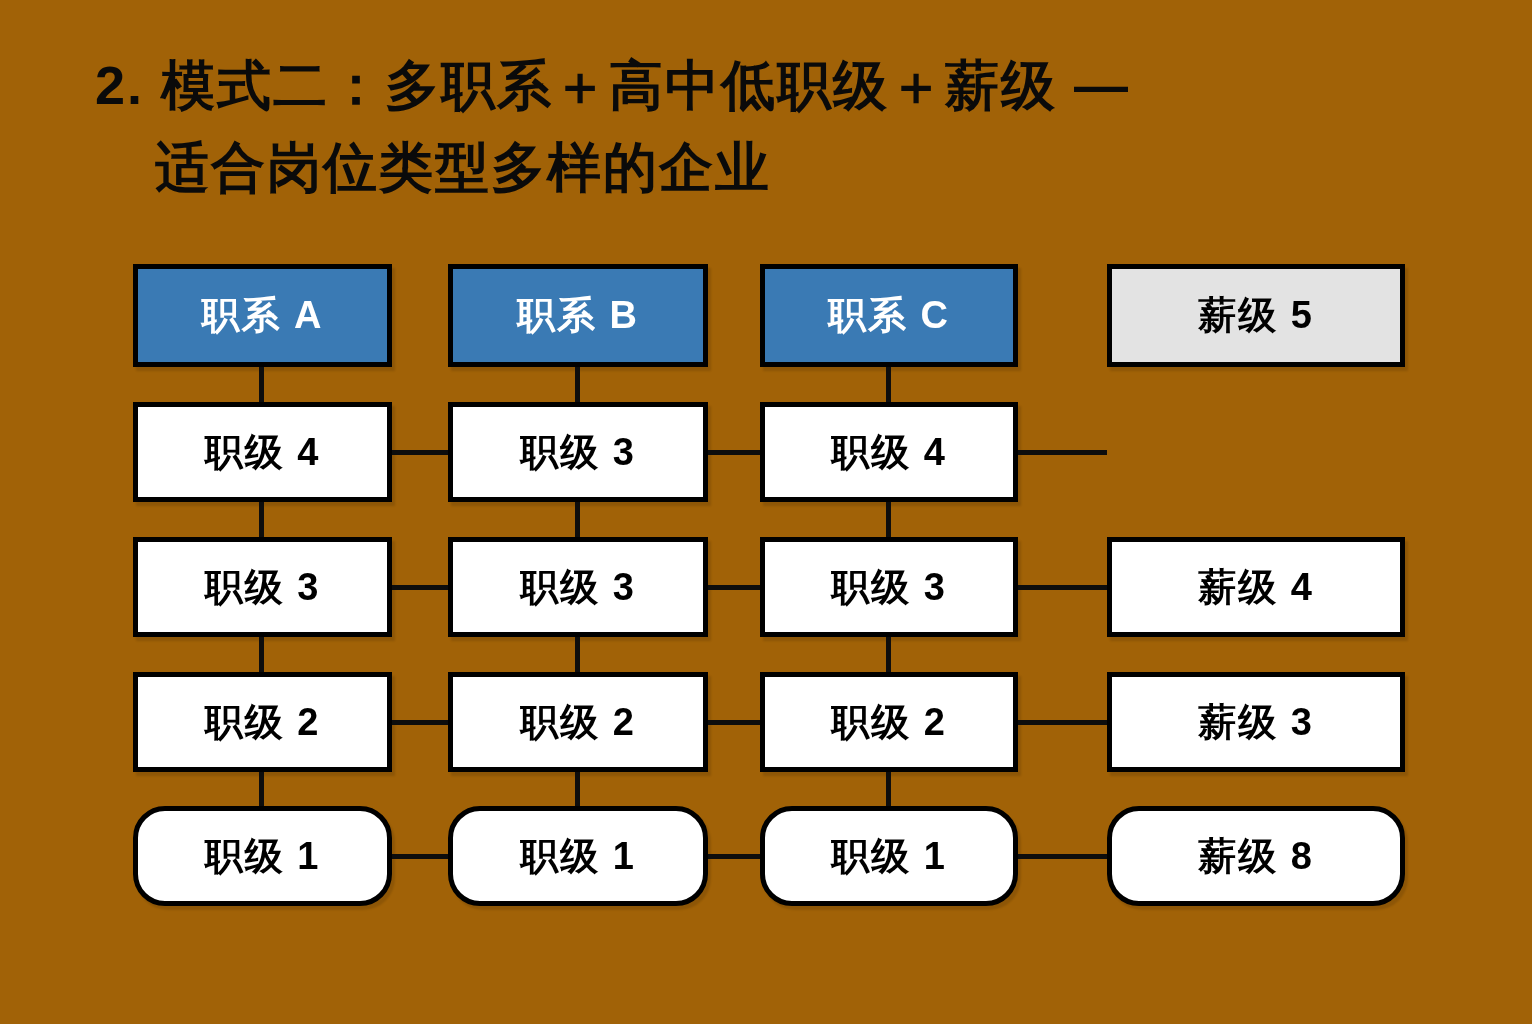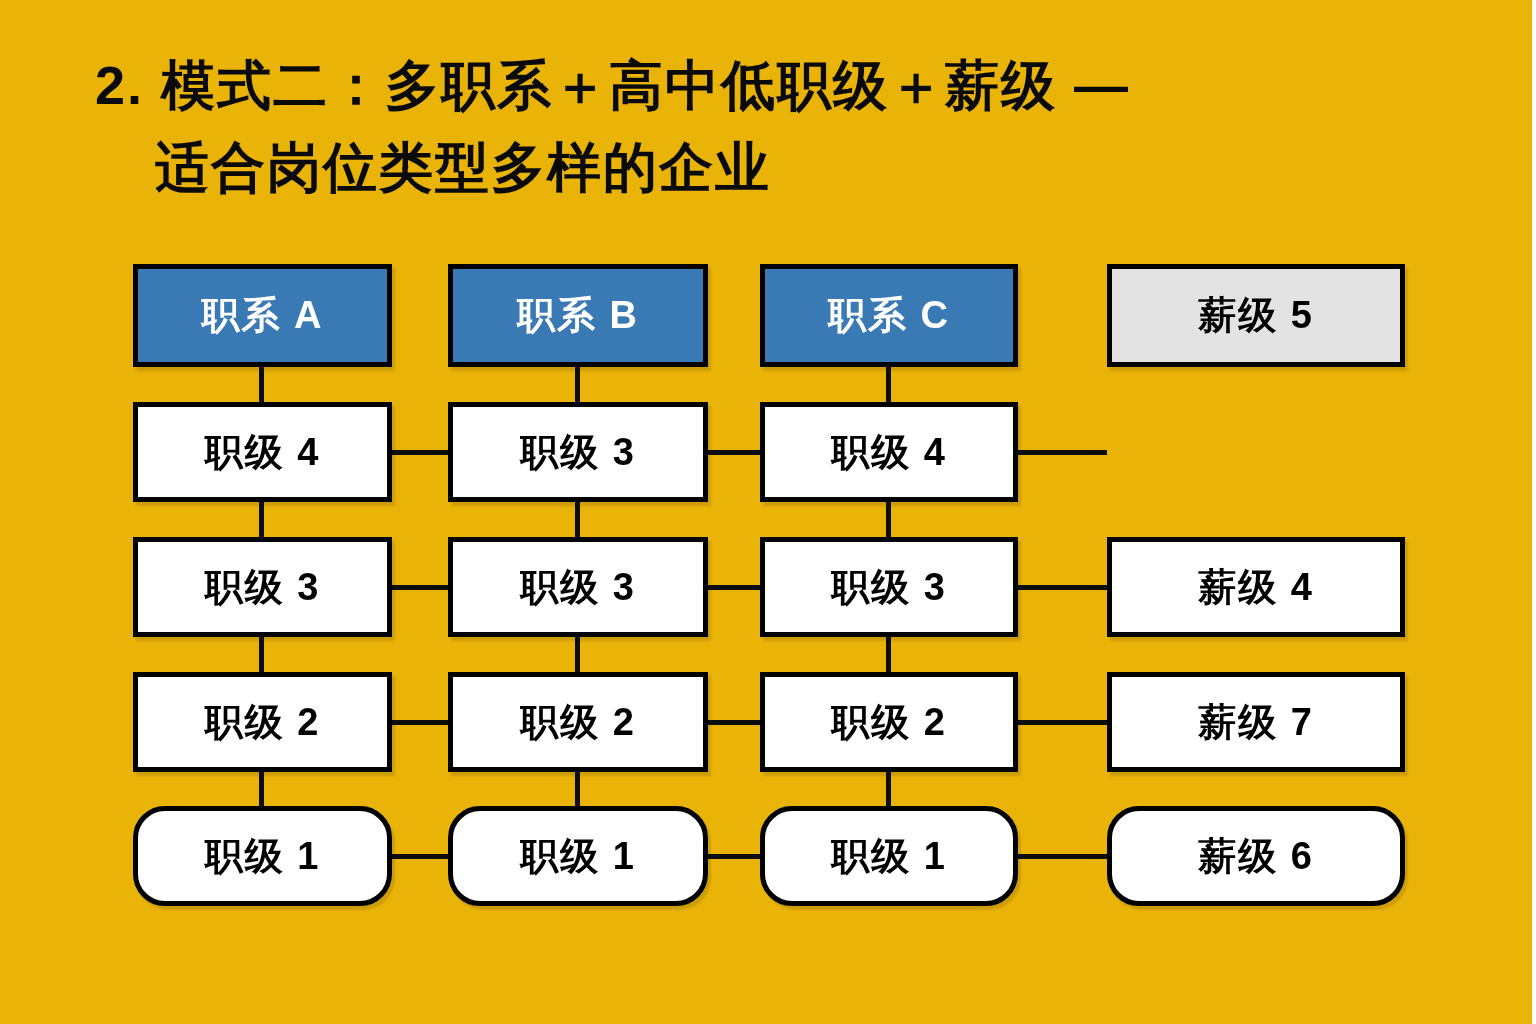--- a/index.html
+++ b/index.html
@@ -13,21 +13,21 @@
   }
   html,body{margin:0;padding:0;}
   body{
     background:#ffffff;
     font-family:"Liberation Sans","DejaVu Sans",sans-serif;
   }
   .stage{
     position:relative;
     width:1532px;
     height:1024px;
-    background:#eab308;
+    background:#a16207;
     overflow:hidden;
   }
   
   .title-line{
     position:absolute;
     color:var(--title-text);
     font-weight:bold;
     font-size:54px;
     line-height:1;
     letter-spacing:2px;
@@ -107,26 +107,26 @@
   <div class="box colC row1">职级 4</div>
 
   <div class="box colA row2">职级 3</div>
   <div class="box colB row2">职级 3</div>
   <div class="box colC row2">职级 3</div>
   <div class="box colD row2">薪级 4</div>
 
   <div class="box colA row3">职级 2</div>
   <div class="box colB row3">职级 2</div>
   <div class="box colC row3">职级 2</div>
-  <div class="box colD row3">薪级 7</div>
+  <div class="box colD row3">薪级 3</div>
 
   <div class="box colA row4">职级 1</div>
   <div class="box colB row4">职级 1</div>
   <div class="box colC row4">职级 1</div>
-  <div class="box colD row4">薪级 6</div>
+  <div class="box colD row4">薪级 8</div>
 
   <div class="conn v vxA vgH1"></div>
   <div class="conn v vxA vg12"></div>
   <div class="conn v vxA vg23"></div>
   <div class="conn v vxA vg34"></div>
 
   <div class="conn v vxB vgH1"></div>
   <div class="conn v vxB vg12"></div>
   <div class="conn v vxB vg23"></div>
   <div class="conn v vxB vg34"></div>

